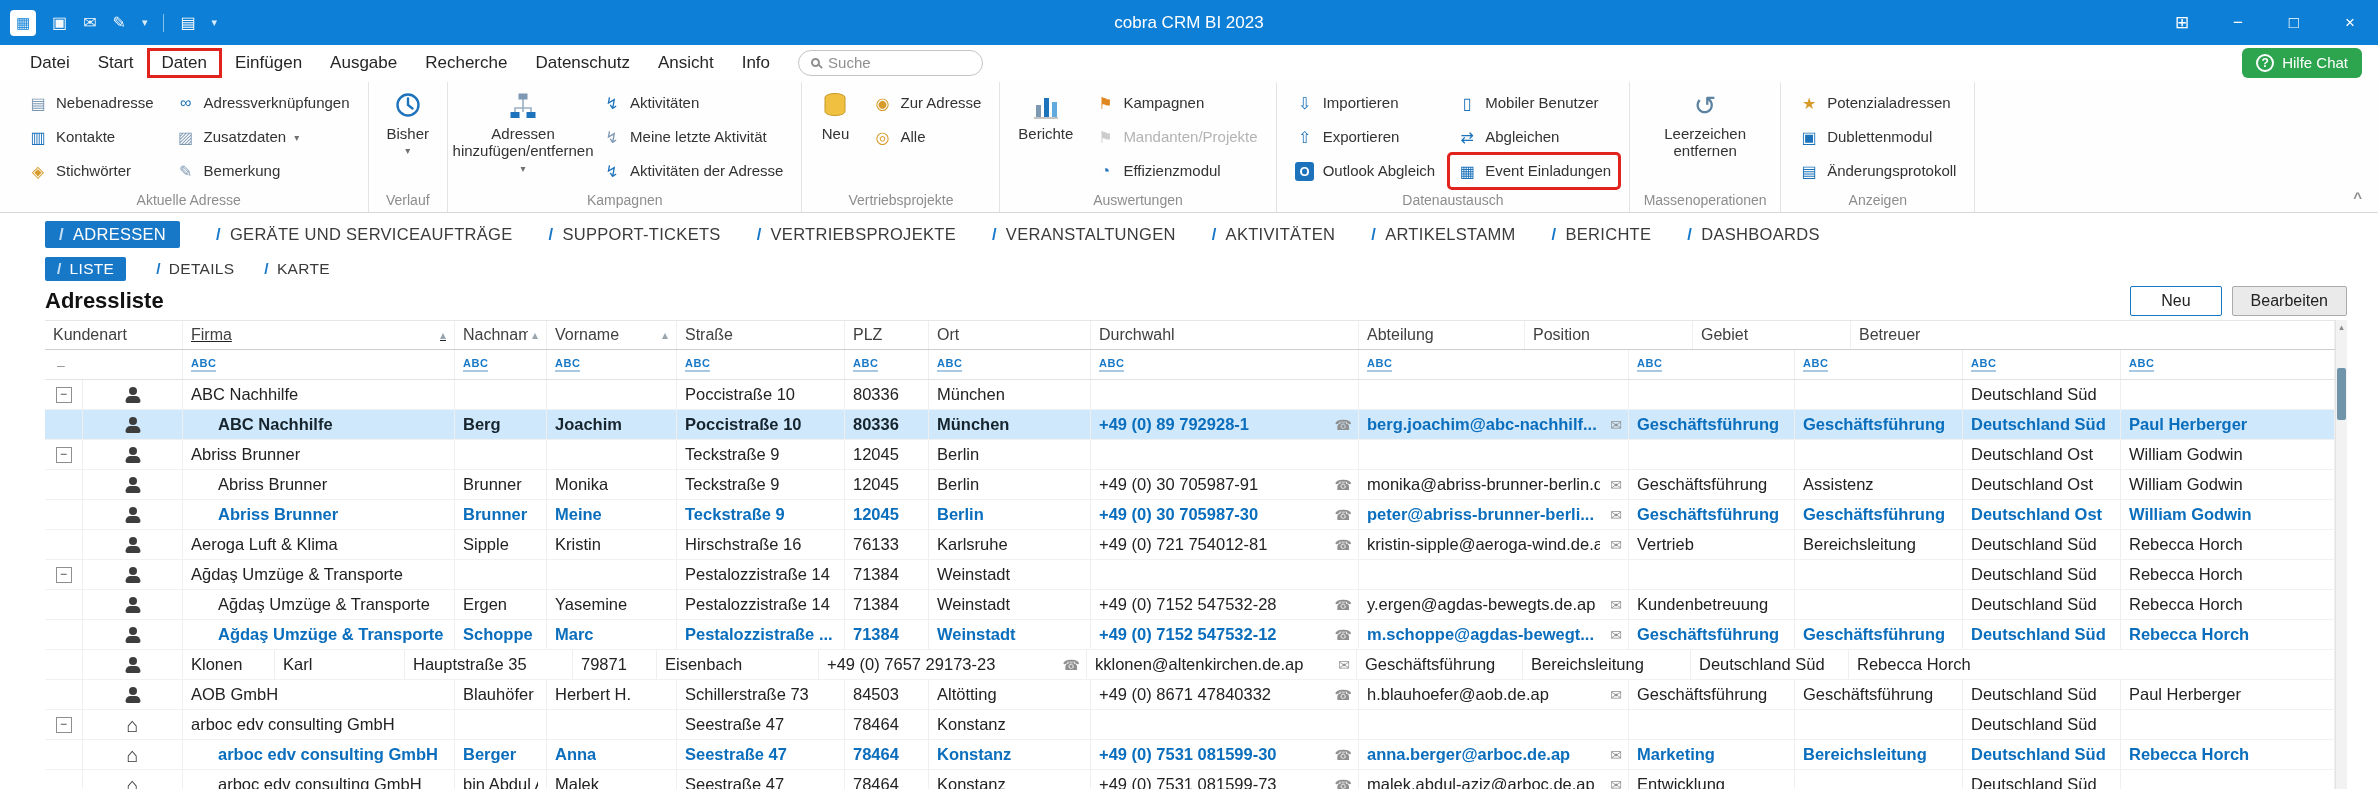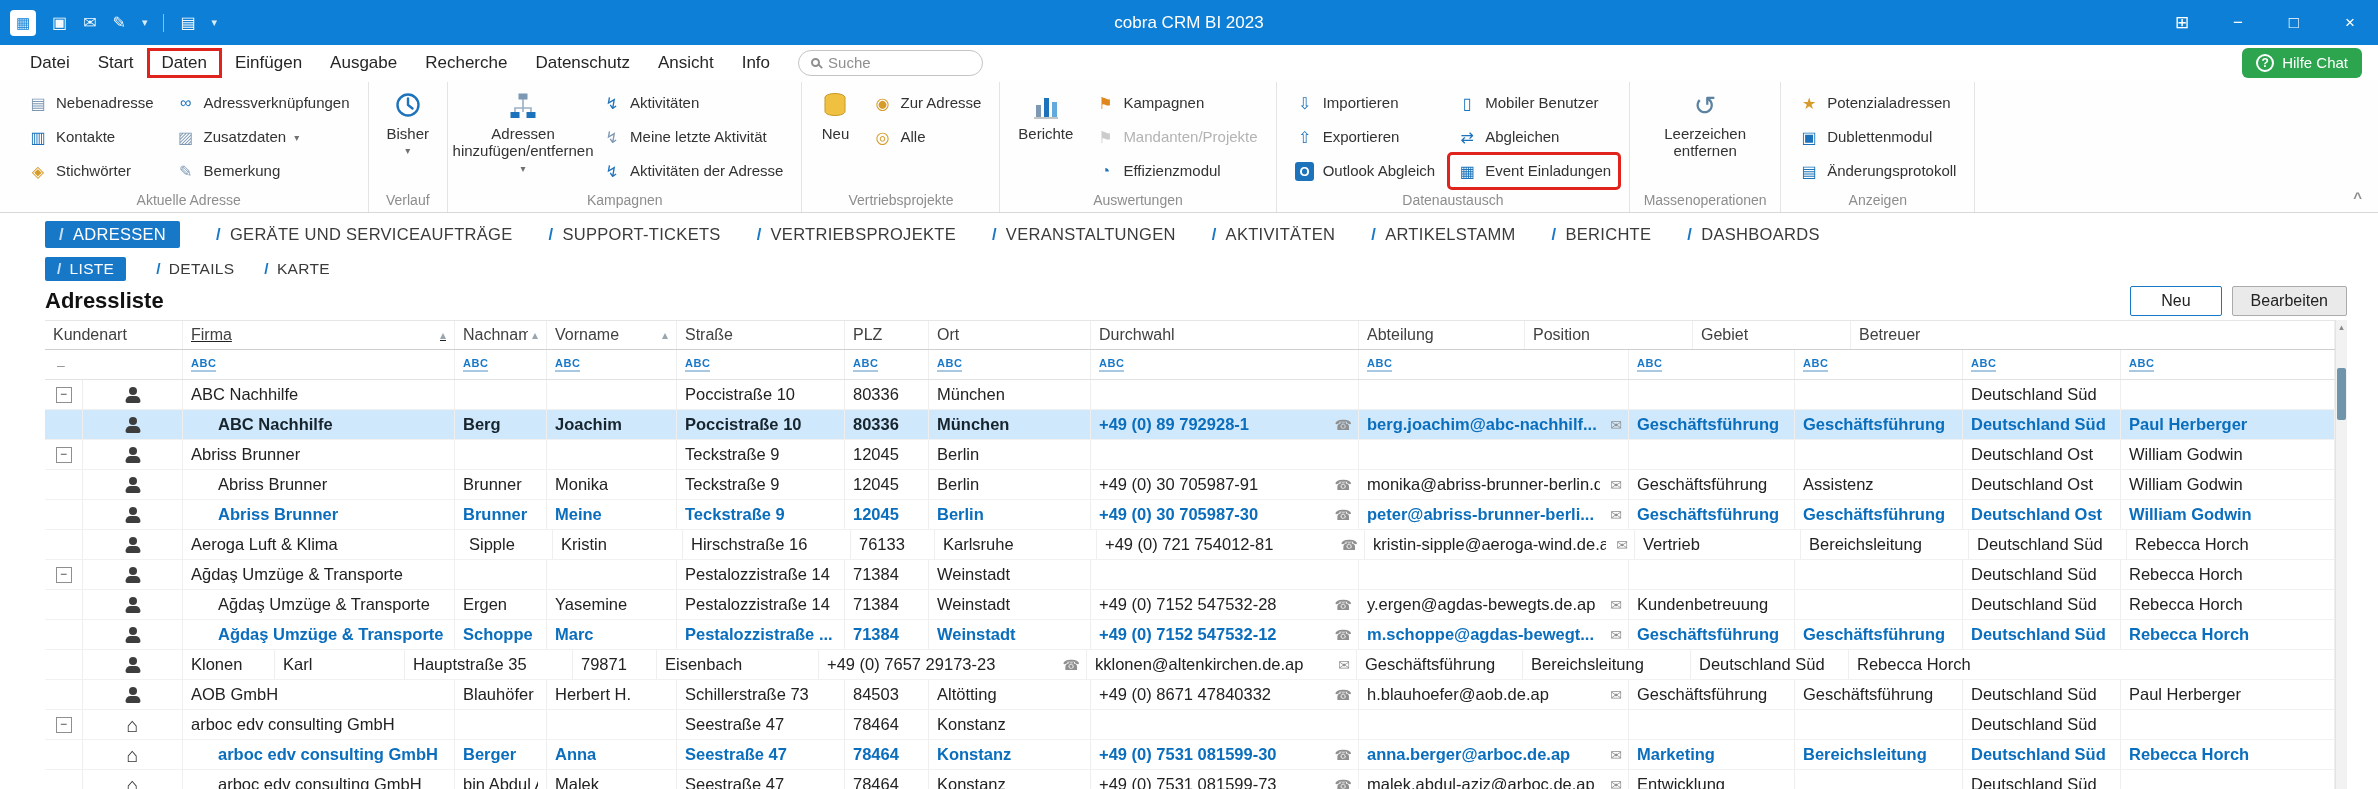--- a/index.html
+++ b/index.html
@@ -723,21 +723,21 @@
           </div>
         </div>
         <div class="trow">
           <div class="cell c-exp" style="flex: 0 0 38px;"></div>
           <div class="cell c-icon" style="flex: 0 0 100px;">
             <span class="person-icon"></span>
           </div>
           <div class="cell c-firma nm" style="flex: 0 0 272px;">
             <span class="ctext">Aeroga Luft &amp; Klima</span>
           </div>
-          <div class="cell c-nachname nm" style="flex: 0 0 92px; margin-left: 6px;">
+          <div class="cell c-nachname nm" style="flex: 0 0 92px;">
             <span class="ctext">Sipple</span>
           </div>
           <div class="cell c-vorname nm" style="flex: 0 0 130px;">
             <span class="ctext">Kristin</span>
           </div>
           <div class="cell c-strasse nm" style="flex: 0 0 168px;">
             <span class="ctext">Hirschstraße 16</span>
           </div>
           <div class="cell c-plz nm" style="flex: 0 0 84px;">
             <span class="ctext">76133</span>

